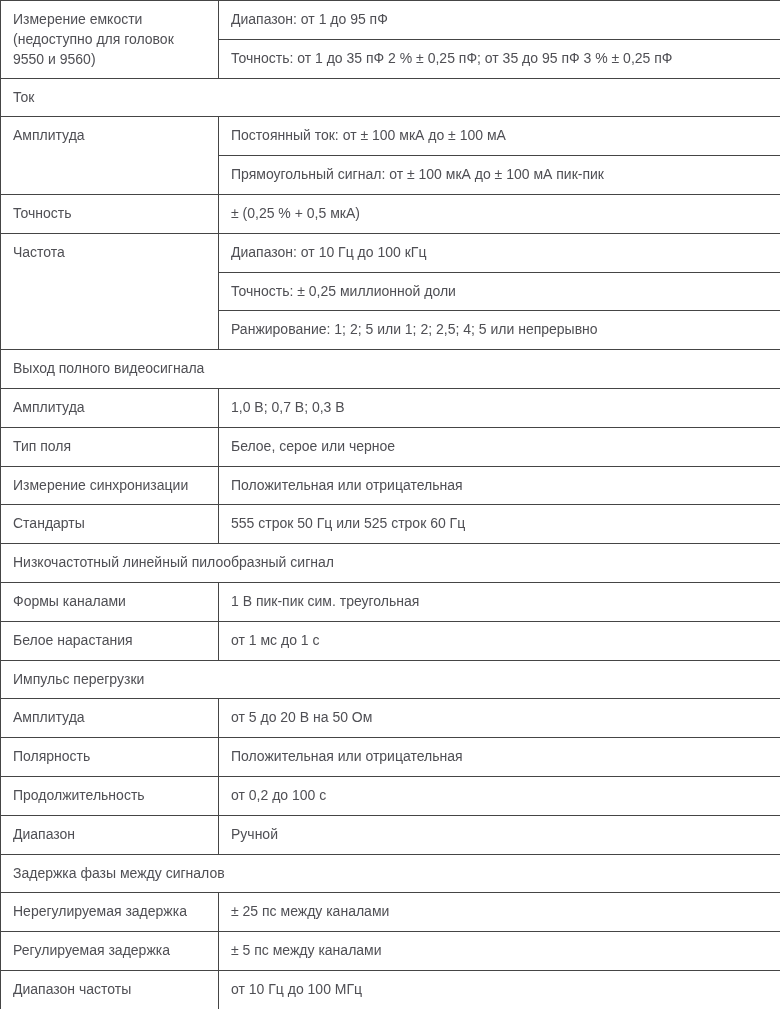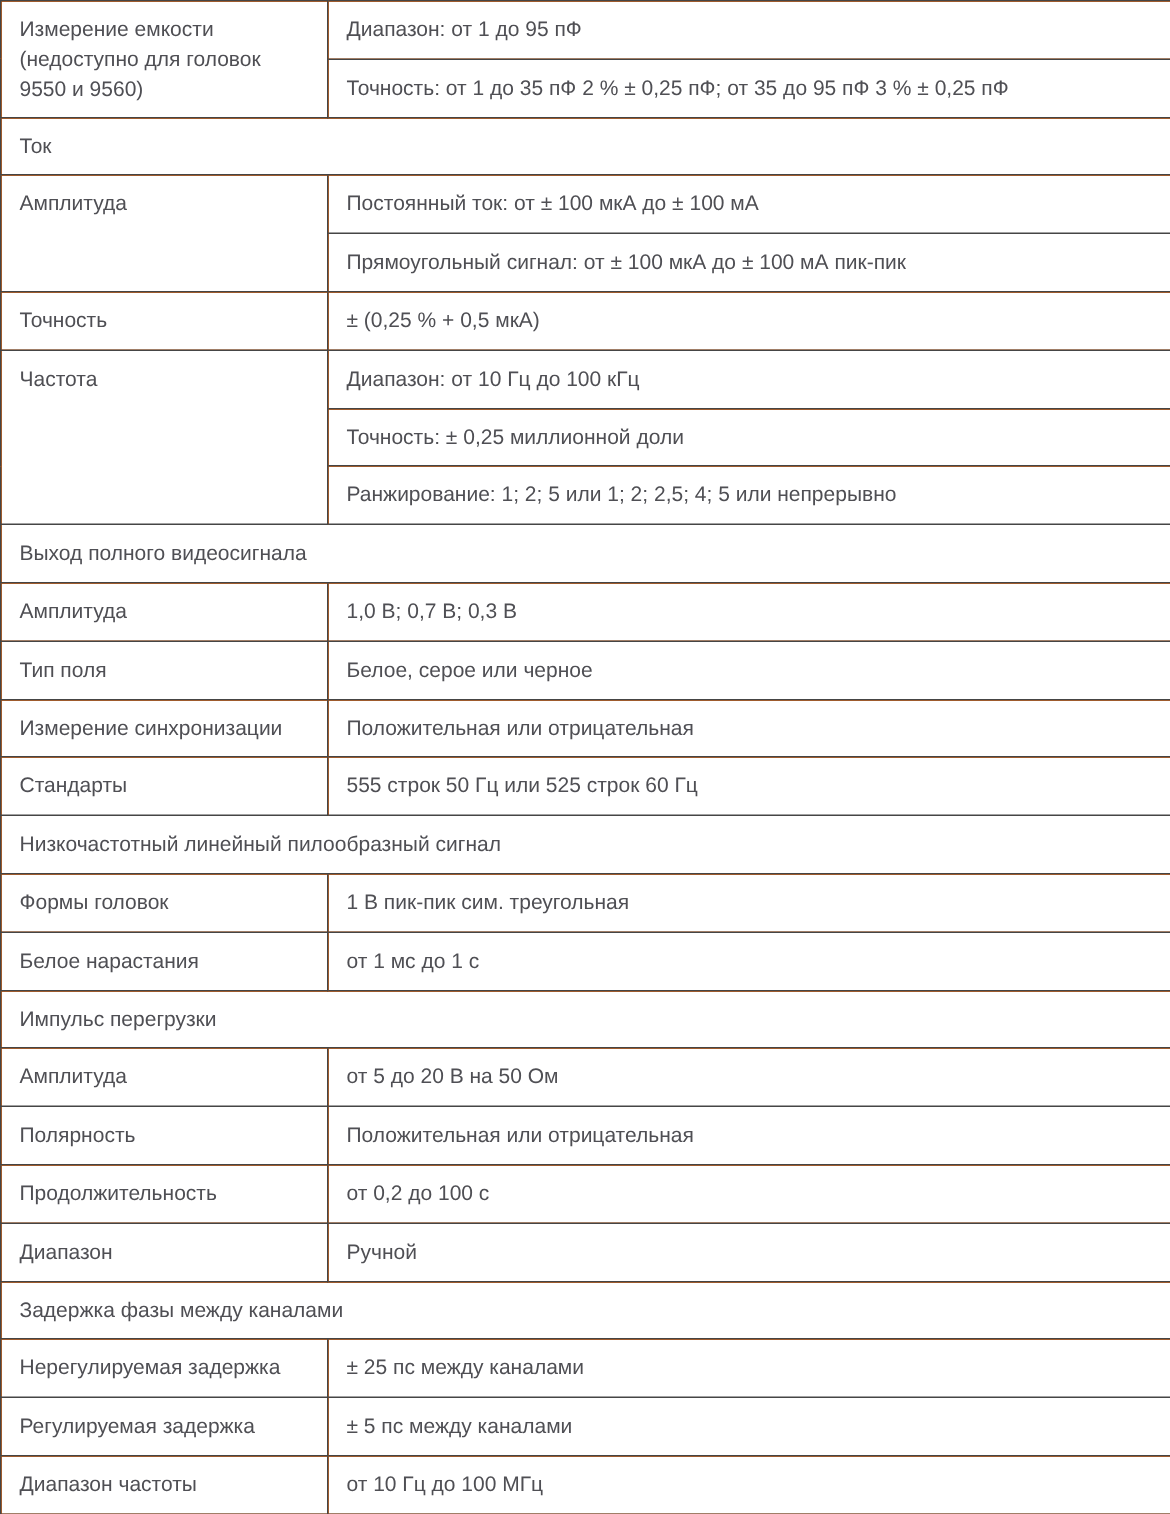--- a/index.html
+++ b/index.html
@@ -12,21 +12,21 @@
   }
   table.spec-table {
     width: 780px;
     height: 1009px;
     border-collapse: collapse;
     table-layout: fixed;
     font-family: "Liberation Sans", sans-serif;
     font-size: 14px;
     line-height: 20px;
     color: #4f4f54;
-    background: #f97316;
+    background: #0f172a;
   }
   table.spec-table td {
     border: 1.5px solid #454545;
     padding: 8px 12px 6px 12px;
     vertical-align: top;
     background: #ffffff;
     overflow: hidden;
   }
   table.spec-table tr {
     height: 38.8px;
@@ -95,21 +95,21 @@
     </tr>
     <tr>
       <td>Стандарты</td>
       <td>555 строк 50 Гц или 525 строк 60 Гц</td>
     </tr>
 
     <tr>
       <td colspan="2" class="section-header">Низкочастотный линейный пилообразный сигнал</td>
     </tr>
     <tr>
-      <td>Формы головок</td>
+      <td>Формы каналами</td>
       <td>1 В пик-пик сим. треугольная</td>
     </tr>
     <tr>
       <td>Белое нарастания</td>
       <td>от 1 мс до 1 с</td>
     </tr>
 
     <tr>
       <td colspan="2" class="section-header">Импульс перегрузки</td>
     </tr>
@@ -124,21 +124,21 @@
     <tr>
       <td>Продолжительность</td>
       <td>от 0,2 до 100 с</td>
     </tr>
     <tr>
       <td>Диапазон</td>
       <td>Ручной</td>
     </tr>
 
     <tr>
-      <td colspan="2" class="section-header">Задержка фазы между каналами</td>
+      <td colspan="2" class="section-header">Задержка фазы между сигналов</td>
     </tr>
     <tr>
       <td>Нерегулируемая задержка</td>
       <td>± 25 пс между каналами</td>
     </tr>
     <tr>
       <td>Регулируемая задержка</td>
       <td>± 5 пс между каналами</td>
     </tr>
     <tr>

